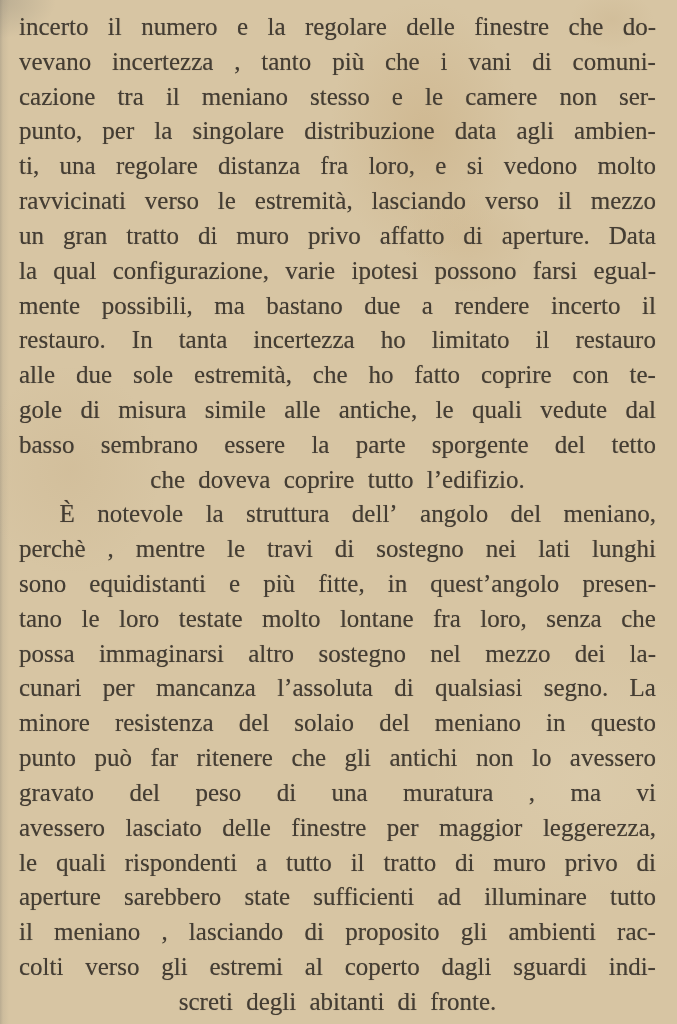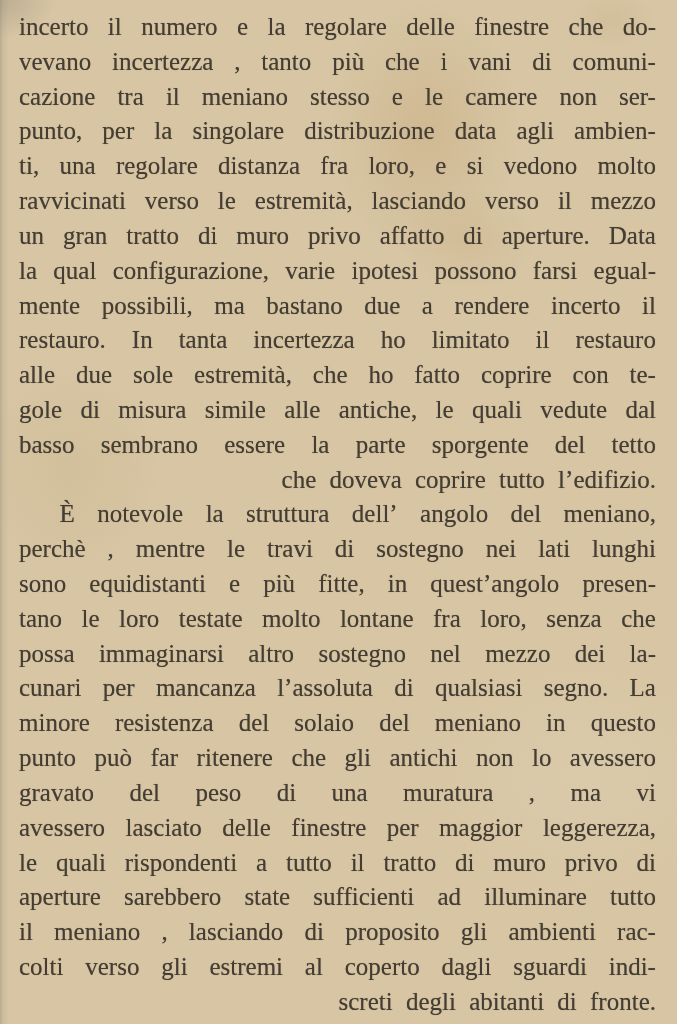--- a/index.html
+++ b/index.html
@@ -58,21 +58,21 @@
     justify-content: space-between;
     align-items: baseline;
   }
   .line.j span { white-space: pre; }
 
   
   .line.indent.j::before { content: ""; width: 18px; flex: 0 0 auto; }
 
   
   .line.para-end {
-    text-align: right;
+    text-align: center;
     word-spacing: 7px;
   }
 </style>
 </head>
 <body>
 
 <div class="page">
   <div class="text-block">
     <div class="line j">
         <span>incerto</span>

